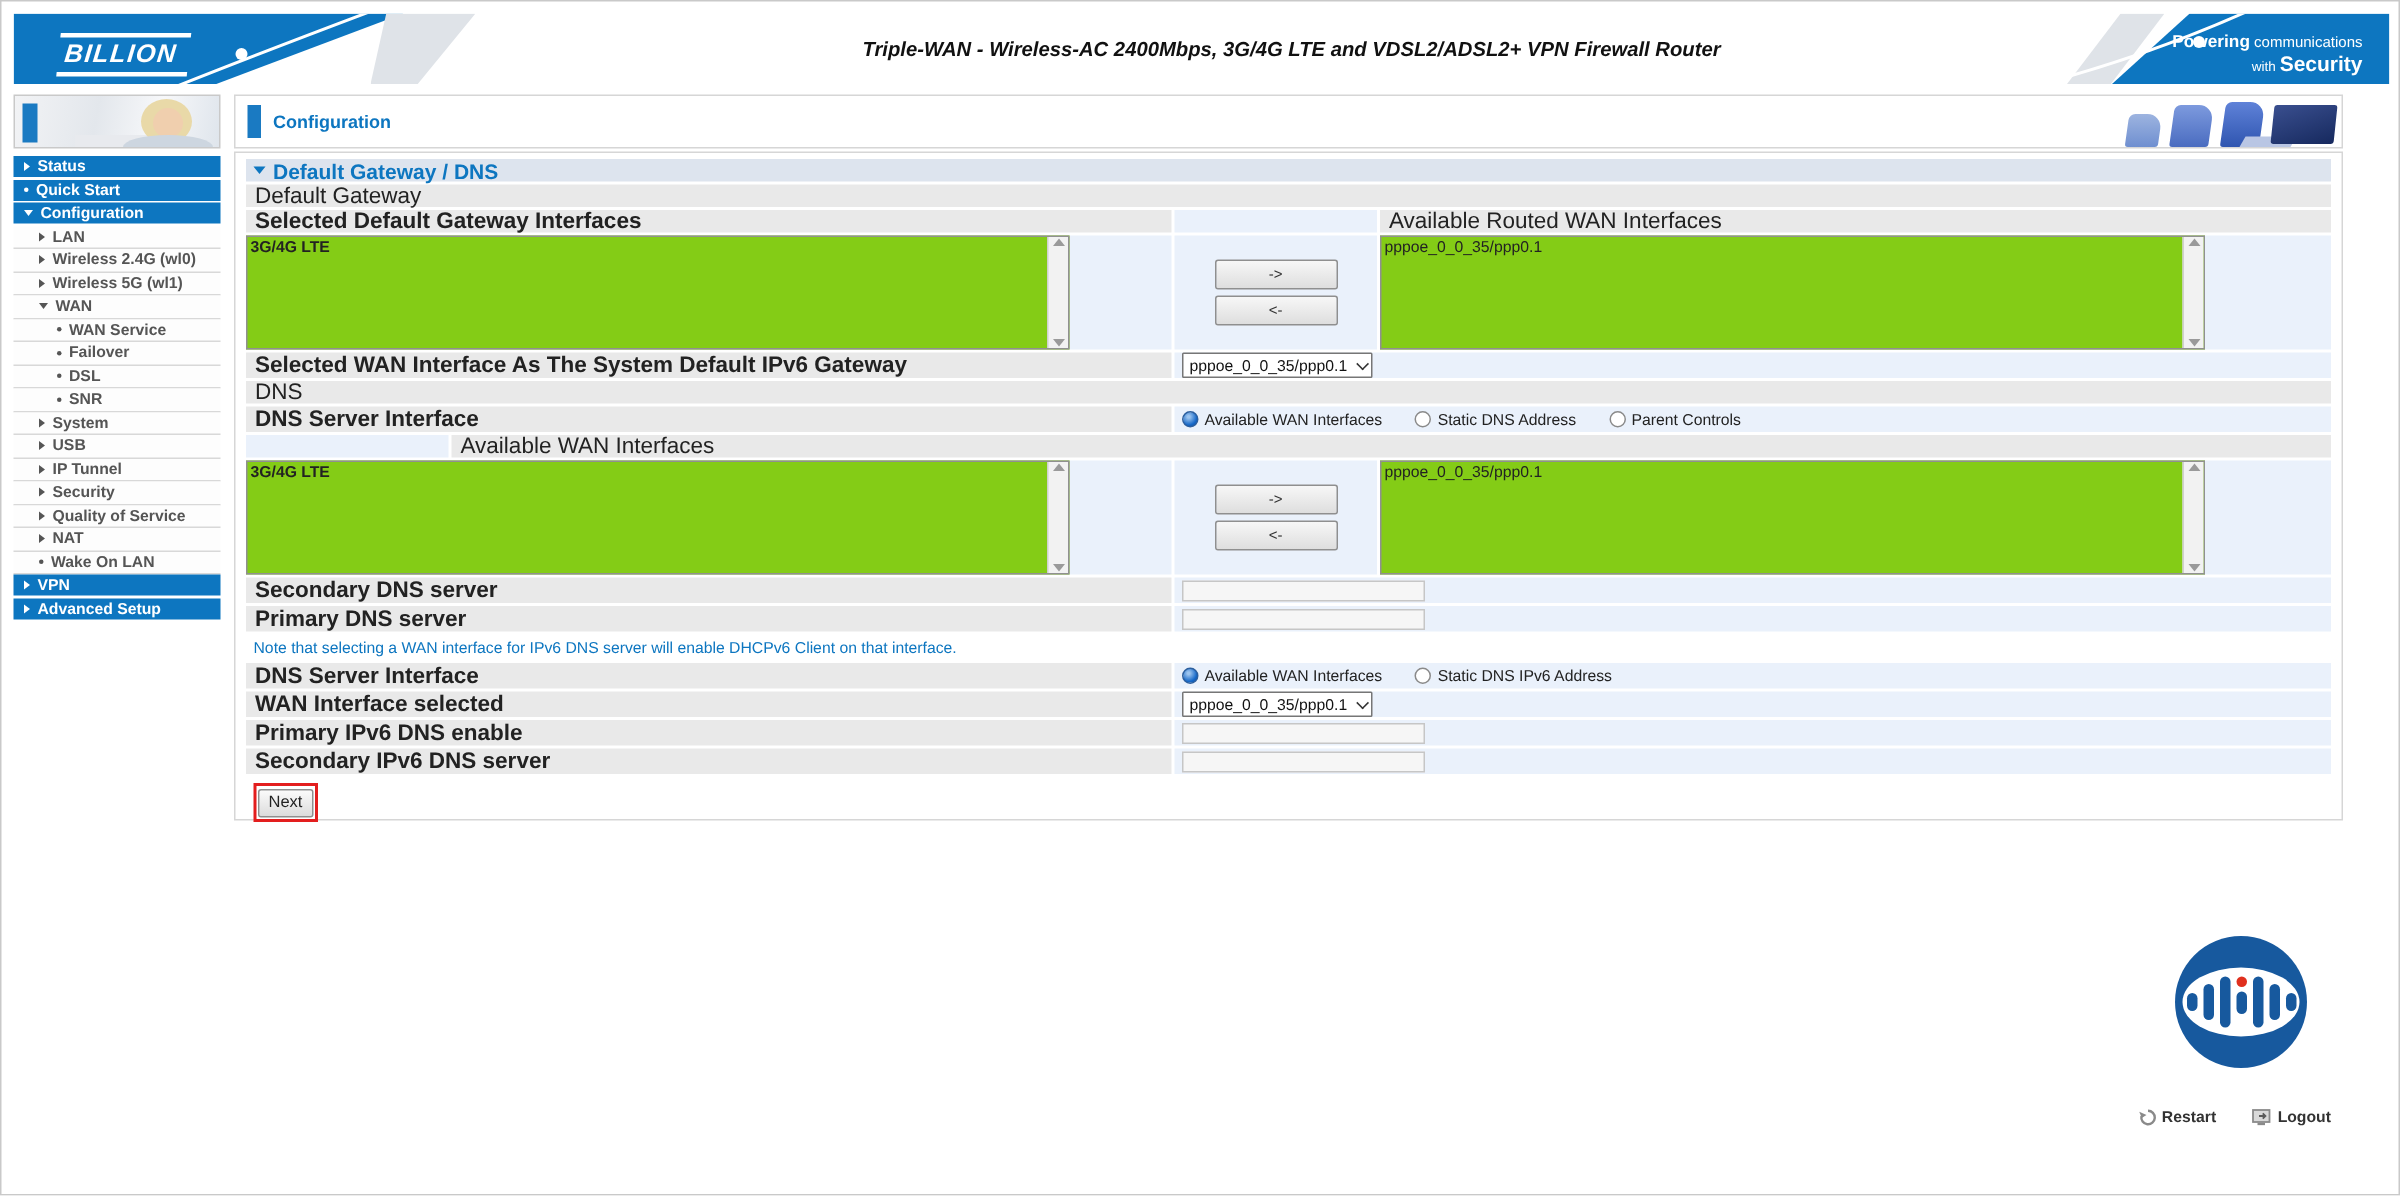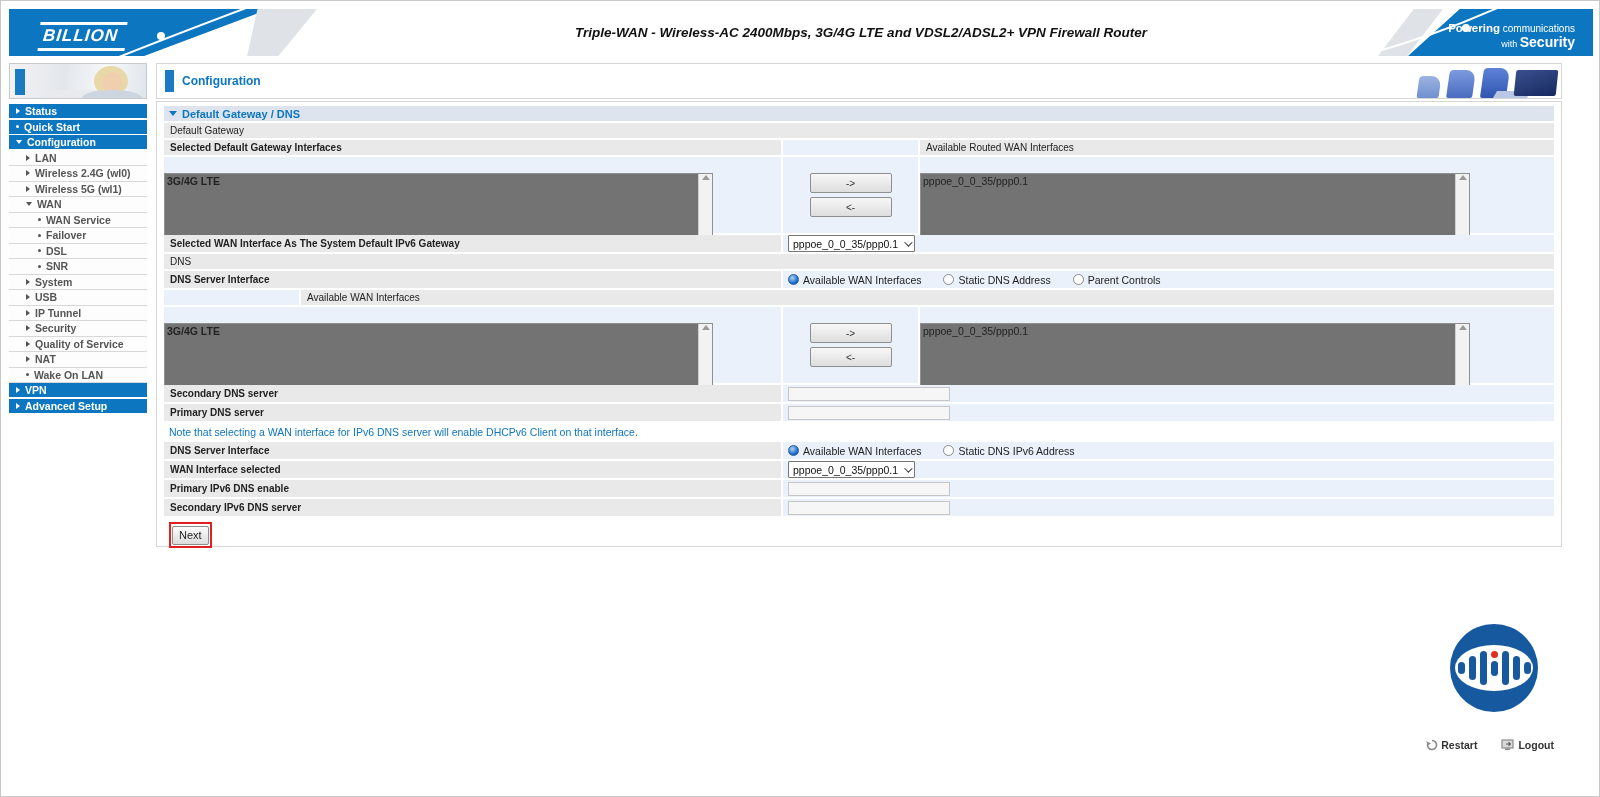--- a/index.html
+++ b/index.html
@@ -58,34 +58,34 @@
   .decor .chair { position:absolute; bottom:0; border-radius:4px 10px 2px 2px; transform:skewX(-8deg); }
   .decor .c1 { left:4px;  width:22px; height:22px; background:linear-gradient(180deg,#9db4e0,#6f8fd0); }
   .decor .c2 { left:34px; width:26px; height:28px; background:linear-gradient(180deg,#7d9ade,#4a6cc0); }
   .decor .c3 { left:68px; width:26px; height:30px; background:linear-gradient(180deg,#5f82d8,#2f55b0); }
   .decor .laptop { position:absolute; right:2px; bottom:2px; width:42px; height:26px; background:linear-gradient(160deg,#3a4f8f,#16295e); border-radius:2px; transform:skewX(-6deg); }
   .decor .keys { position:absolute; right:30px; bottom:0; width:34px; height:7px; background:#b9c6e4; transform:skewX(-30deg); }
 
   .panel { position:absolute; left:155px; top:100px; width:1406px; height:446px; background:#fff;
            border:1px solid #d6d6d6; padding:4px 7px; }
   .trow { display:flex; gap:2px; margin-bottom:2px; }
-  .lblcell { background:#e9e9e9; font-size:10px; color:#222; display:flex; align-items:center; padding:0 6px; }
+  .lblcell { background:#e9e9e9; font-size:15px; color:#222; display:flex; align-items:center; padding:0 6px; }
   .valcell { background:#eaf1fb; font-size:10.5px; color:#222; display:flex; align-items:center; padding:0 5px; }
   .w-label { flex:0 0 617px;font-weight:bold; }
   .w-mid   { flex:0 0 135px; }
   .w-right { flex:1; }
   .h15 { height:15px; } .h17 { height:17px; }
 
-  .sechead { background:#dde4ee; color:#0d76c0; font-weight:bold; font-size:11px; height:15px;
+  .sechead { background:#dde4ee; color:#0d76c0; font-weight:bold; font-size:14px; height:15px;
              display:flex; align-items:center; padding:0 5px; margin-bottom:2px; }
   .sechead .tri { width:0; height:0; border-top:5px solid #0d76c0; border-left:4px solid transparent; border-right:4px solid transparent; margin-right:5px; }
 
   .lbrow { height:76px; }
   .lbcell { background:#eaf1fb; padding:0; display:flex; align-items:flex-start; }
-  .listbox { display:flex; height:76px; background:#737373; border:1px solid #909090;margin-top:16px; }
+  .listbox { display:flex; height:76px; background:#84cc16; border:1px solid #909090; }
   .lb-items { flex:1; overflow:hidden; padding:1px 2px; }
   .opt { font-size:10.5px; color:#222; line-height:13px; white-space:nowrap; }
   .lb-scroll { flex:0 0 14px; background:#f2f2f2; border-left:1px solid #d0d0d0; display:flex; flex-direction:column; justify-content:space-between; align-items:center; padding:1px 0; }
   .sarrow-up   { width:0; height:0; border-bottom:5px solid #9a9a9a; border-left:4px solid transparent; border-right:4px solid transparent; }
   .sarrow-down { width:0; height:0; border-top:5px solid #9a9a9a; border-left:4px solid transparent; border-right:4px solid transparent; }
   .lb-left  { width:549px; }
   .lb-right { width:550px; }
 
   .midbtns { flex-direction:column; justify-content:center; align-items:center; gap:4px; display:flex; }
   .mvbtn { width:82px; height:20px; font-size:10px; color:#333; background:linear-gradient(180deg,#f7f7f7,#dedede);

